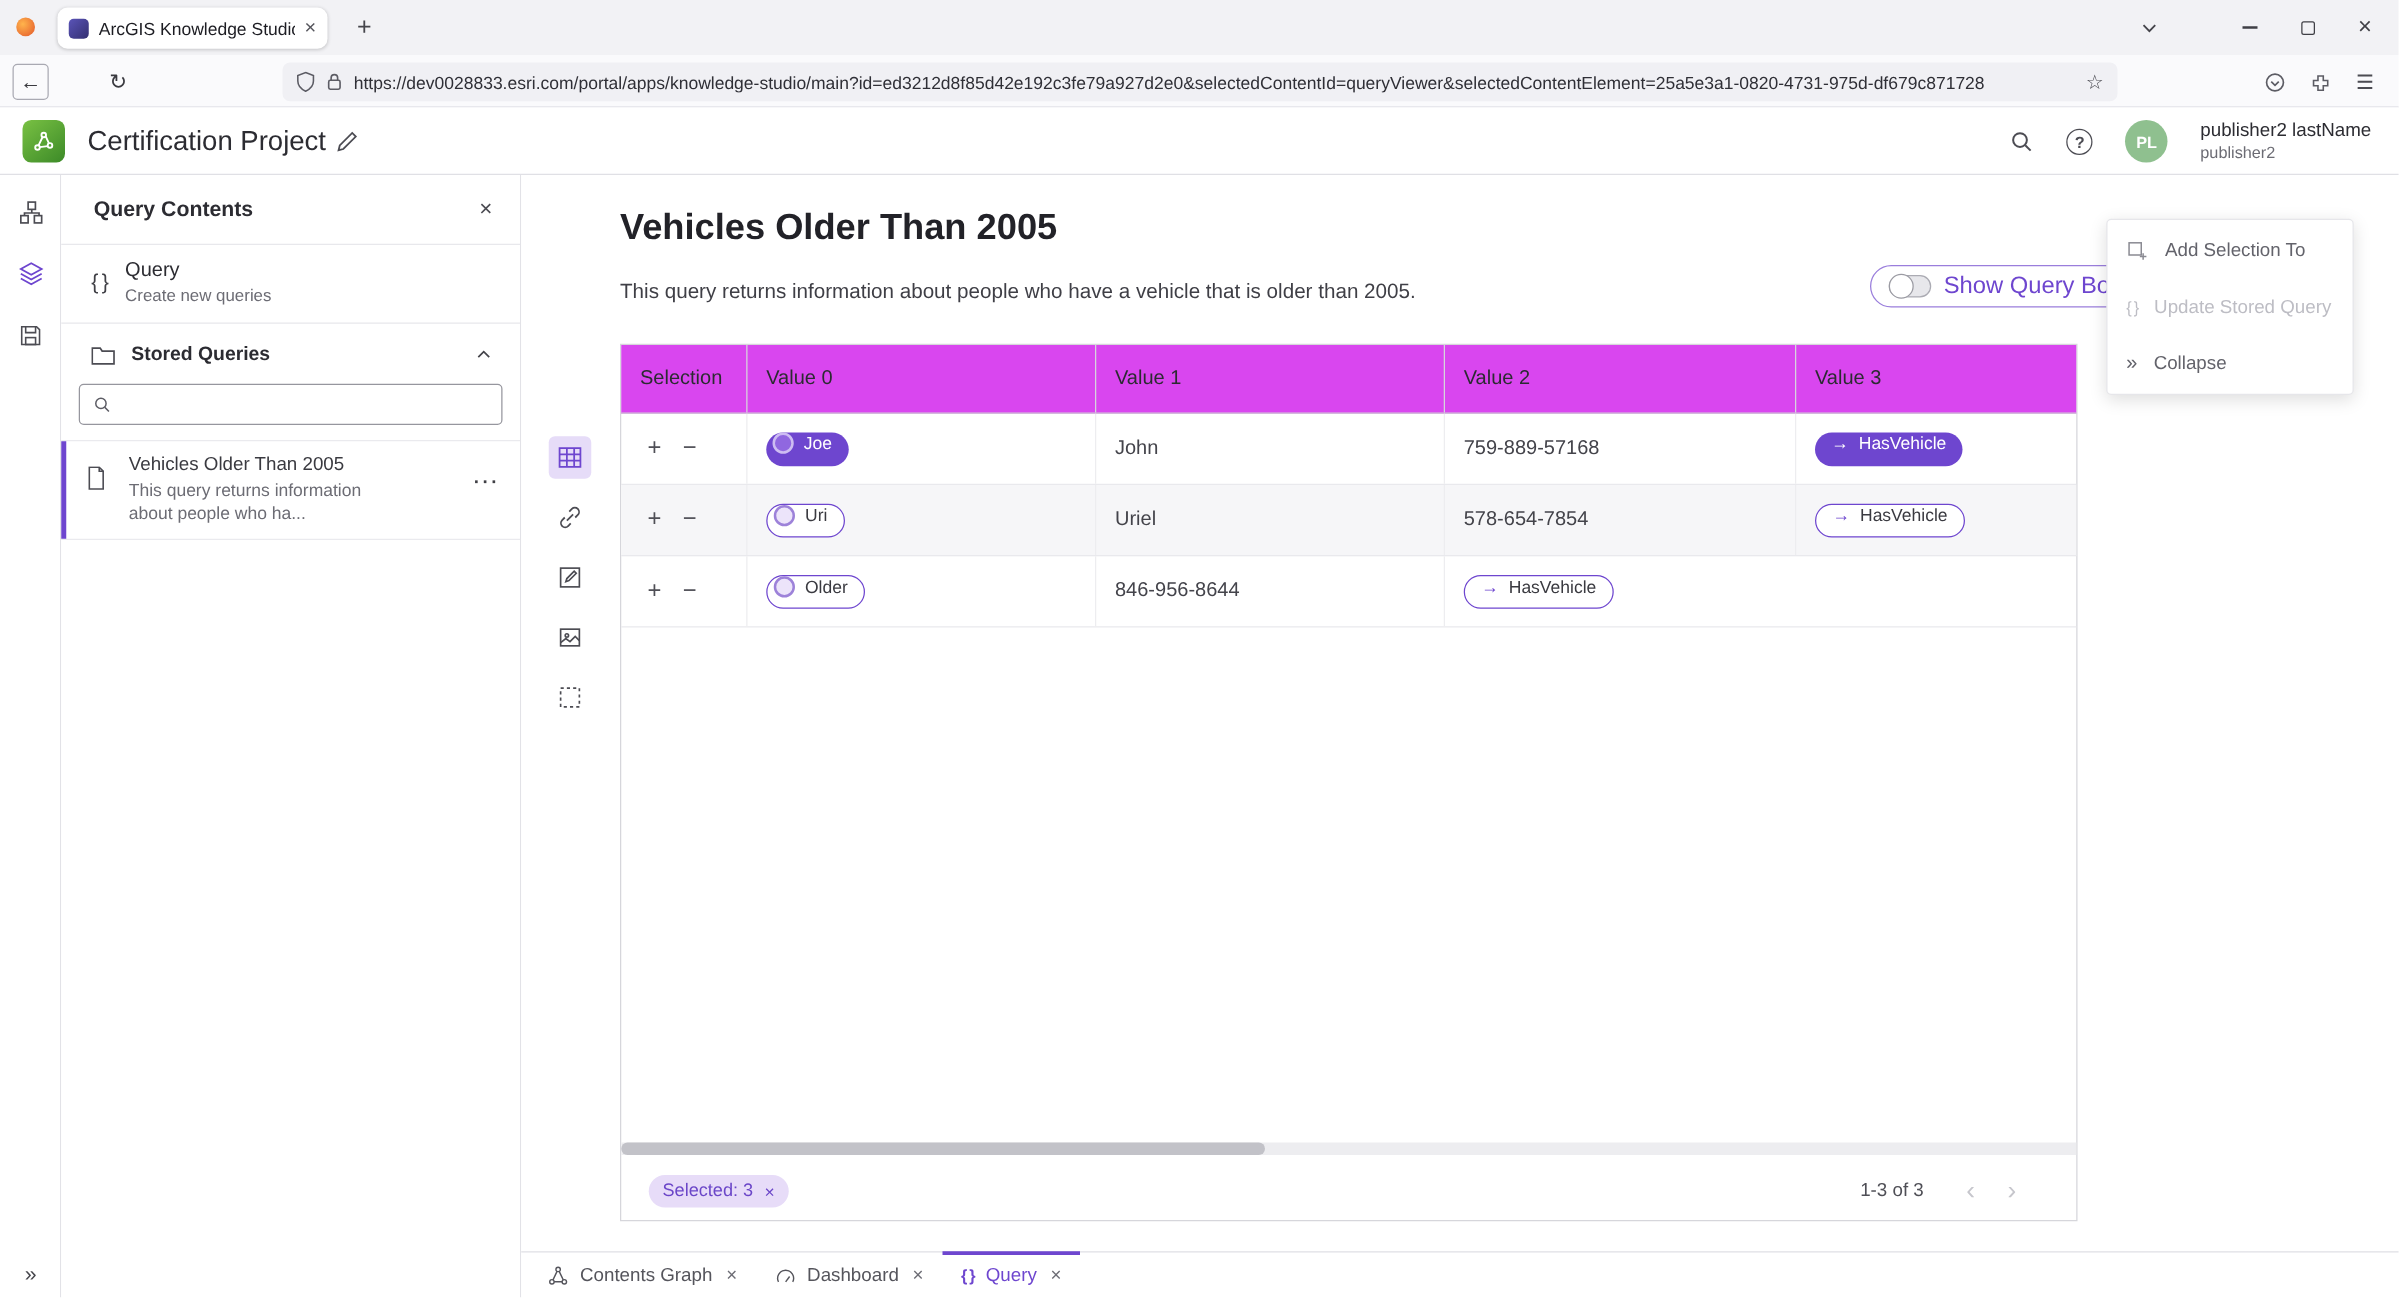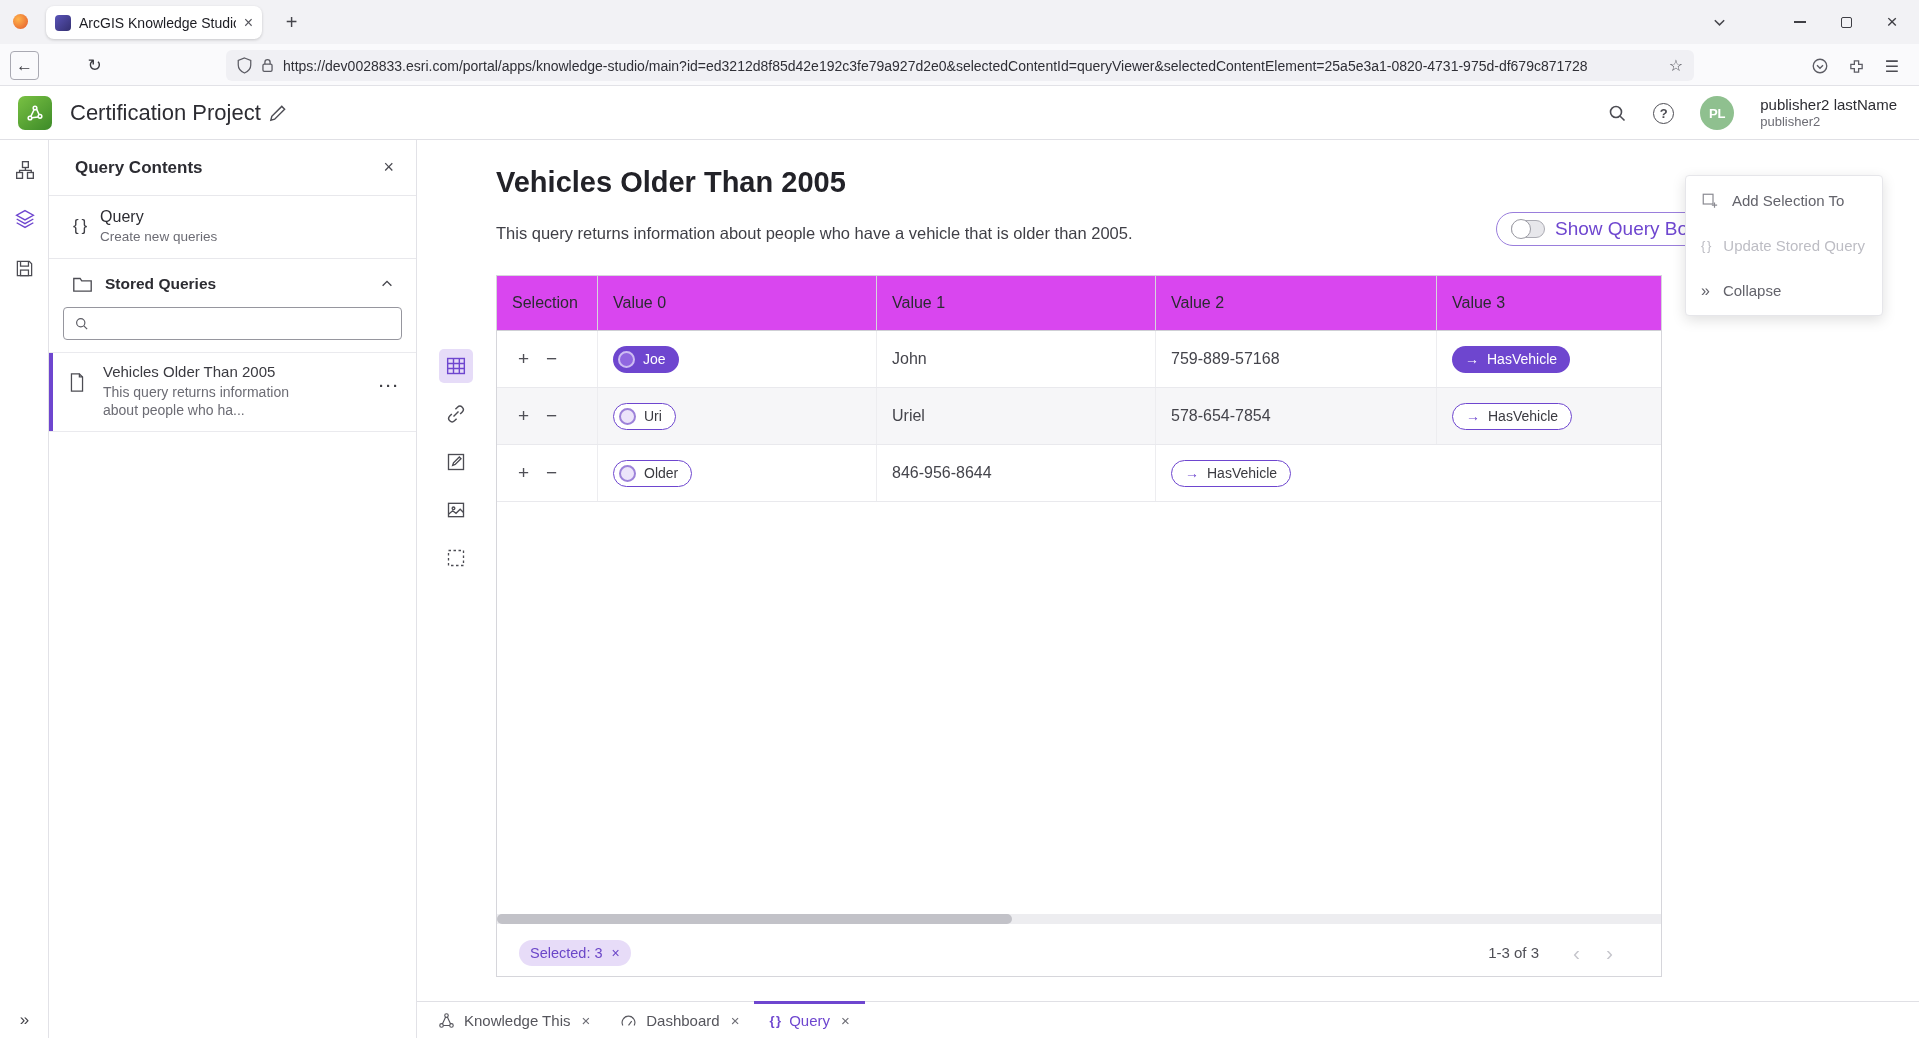--- a/index.html
+++ b/index.html
@@ -90,21 +90,21 @@
   .th{display:flex;align-items:center;padding-left:15px;font-size:16px;color:#2b2b31;border-right:1px solid #d6d6db;}
   .th:last-child{border-right:none;}
   .trow{display:grid;grid-template-columns:101px 279px 279px 281px 1fr;height:57px;border-bottom:1px solid #e9e9ed;}
   .trow.alt{background:#f6f6f8;}
   .td{display:flex;align-items:center;padding-left:15px;border-right:1px solid #ededf0;overflow:hidden;}
   .td:last-child{border-right:none;}
   .td.text{font-size:16px;color:#44444b;}
   .td.sel{gap:17px;padding-left:21px;}
   .pm{font-size:19px;color:#4f4f56;}
 
-  .pill{height:27px;border-radius:14px;display:inline-flex;align-items:center;gap:8px;padding:0 13px;font-size:14px;white-space:nowrap;}
+  .pill{height:27px;border-radius:14px;display:inline-flex;gap:8px;padding:0 13px;font-size:14px;white-space:nowrap;}
   .pill .node{width:17px;height:17px;border-radius:50%;flex:0 0 auto;}
   .pill.ent{padding-left:5px;}
   .pill.filled{background:#6e46cf;color:#fff;}
   .pill.filled .node{background:#9067e0;border:2px solid #cdbcf2;}
   .pill.outline{background:#fff;border:1px solid #6e46cf;color:#3a3a40;}
   .pill.outline .node{background:#ece4fa;border:2px solid #9d82d9;}
   .relp .arrow{font-size:14px;}
   .pill.outline .arrow{color:#6e46cf;}
 
   .hscroll{position:absolute;left:0;right:0;bottom:52px;height:10px;background:#ededf0;}
@@ -451,21 +451,21 @@
 <div class="bottom-tabs">
   <div class="btab">
     <span>
       <svg width="17" height="17" viewBox="0 0 24 24" fill="none" stroke="#55555c" stroke-width="1.6">
           <circle cx="5" cy="19" r="2.5"></circle>
           <circle cx="12" cy="5" r="2.5"></circle>
           <circle cx="19" cy="19" r="2.5"></circle>
           <path d="M10.8 7.2L6.2 16.8M13.2 7.2l4.6 9.6M7.5 19h9"></path>
         </svg>
     </span>
-    <span>Knowledge This</span>
+    <span>Contents Graph</span>
     <span class="bt-close">×</span>
   </div>
   <div class="btab">
     <span>
       <svg width="17" height="17" viewBox="0 0 24 24" fill="none" stroke="#55555c" stroke-width="1.6">
           <path d="M4 19a9 9 0 1116 0"></path>
           <path d="M12 19l4.5-6"></path>
         </svg>
     </span>
     <span>Dashboard</span>

